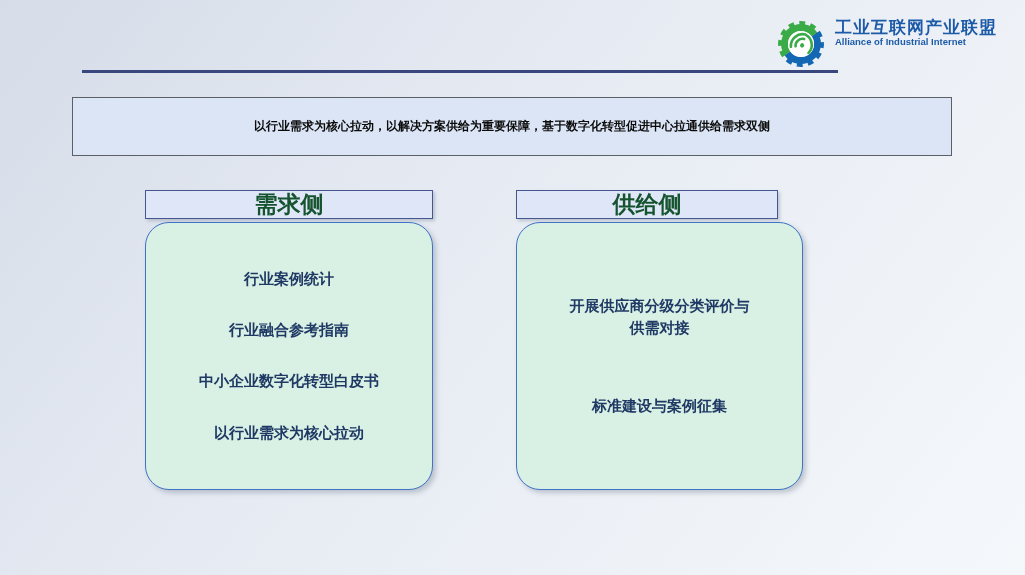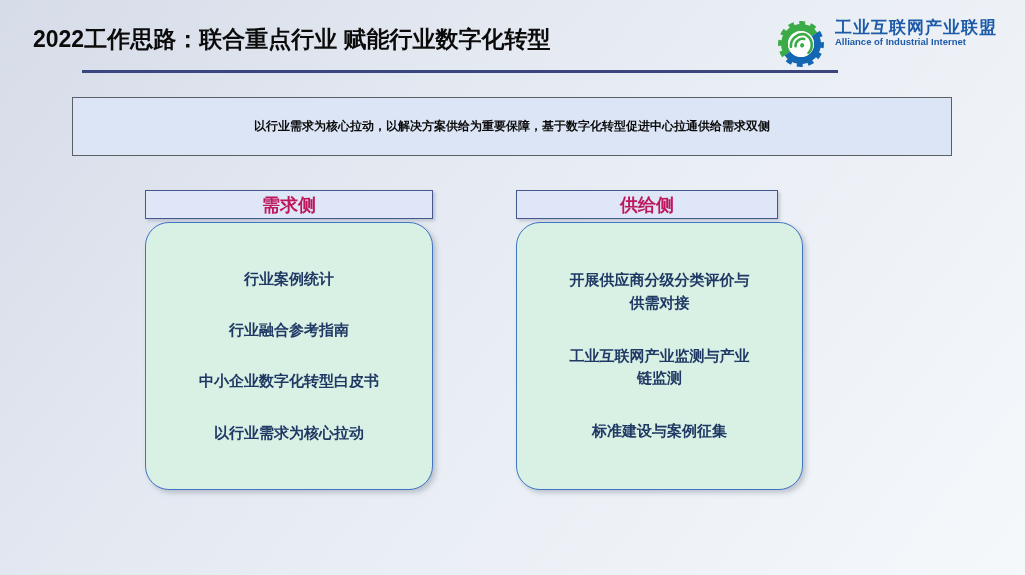--- a/index.html
+++ b/index.html
@@ -38,21 +38,21 @@
   
   .col-header{
     position:absolute;top:190px;height:29px;
     background:#dfe6f8;border:1.5px solid #46568f;
     display:flex;align-items:center;justify-content:center;
     box-shadow:2px 2px 3px rgba(110,120,140,.35);
     box-sizing:border-box;
   }
   .col-header.demand{left:145px;width:288px;}
   .col-header.supply{left:516px;width:262px;}
-  .col-header span{font-size:18px;font-weight:800;color:#be185d;}
+  .col-header span{font-size:23px;font-weight:800;color:#14532d;}
   
   .panel{
     position:absolute;top:222px;height:268px;
     background:#d9f1e4;border:1.8px solid #4073c4;border-radius:24px;
     box-shadow:3px 3px 5px rgba(110,120,140,.38);
     display:flex;flex-direction:column;align-items:center;justify-content:space-evenly;
     padding:16px 0;box-sizing:border-box;
   }
   .panel.demand{left:145px;width:288px;}
   .panel.supply{left:516px;width:287px;}
@@ -67,23 +67,20 @@
     position:absolute;left:0;top:17px;width:100%;
     text-align:center;font-size:20px;font-weight:800;color:#ffffff;
     letter-spacing:1px;
   }
 </style>
 </head>
 <body>
 
 <div class="slide">
 
-  <div class="title">
-    <span class="t1">2022工作思路：</span><span class="t2">联合重点行业 赋能行业数字化转型</span>
-  </div>
   <div class="title-rule"></div>
 
   <div class="logo">
     <span>
       <svg width="52" height="52" viewBox="0 0 60 60">
 
         <path d="M 8 30 A 22 22 0 0 1 52 30" fill="none" stroke="#3aab47" stroke-width="9" stroke-dasharray="6 5.5" transform="rotate(-35 30 30)"></path>
         <path d="M 52 30 A 22 22 0 0 1 8 30" fill="none" stroke="#1467b3" stroke-width="9" stroke-dasharray="6 5.5" transform="rotate(-35 30 30)"></path>
 
         <path d="M 11 30 A 19 19 0 0 1 49 30" fill="none" stroke="#3aab47" stroke-width="8" transform="rotate(-35 30 30)"></path>
@@ -116,18 +113,17 @@
     <div class="panel-item">行业融合参考指南</div>
     <div class="panel-item">中小企业数字化转型白皮书</div>
     <div class="panel-item">以行业需求为核心拉动</div>
   </div>
 
   <div class="col-header supply">
     <span>供给侧</span>
   </div>
   <div class="panel supply">
     <div class="panel-item">开展供应商分级分类评价与供需对接</div>
-    <div class="panel-item">工业互联网产业监测与产业链监测</div>
     <div class="panel-item">标准建设与案例征集</div>
   </div>
 
 
 </div>
 
 </body></html>

